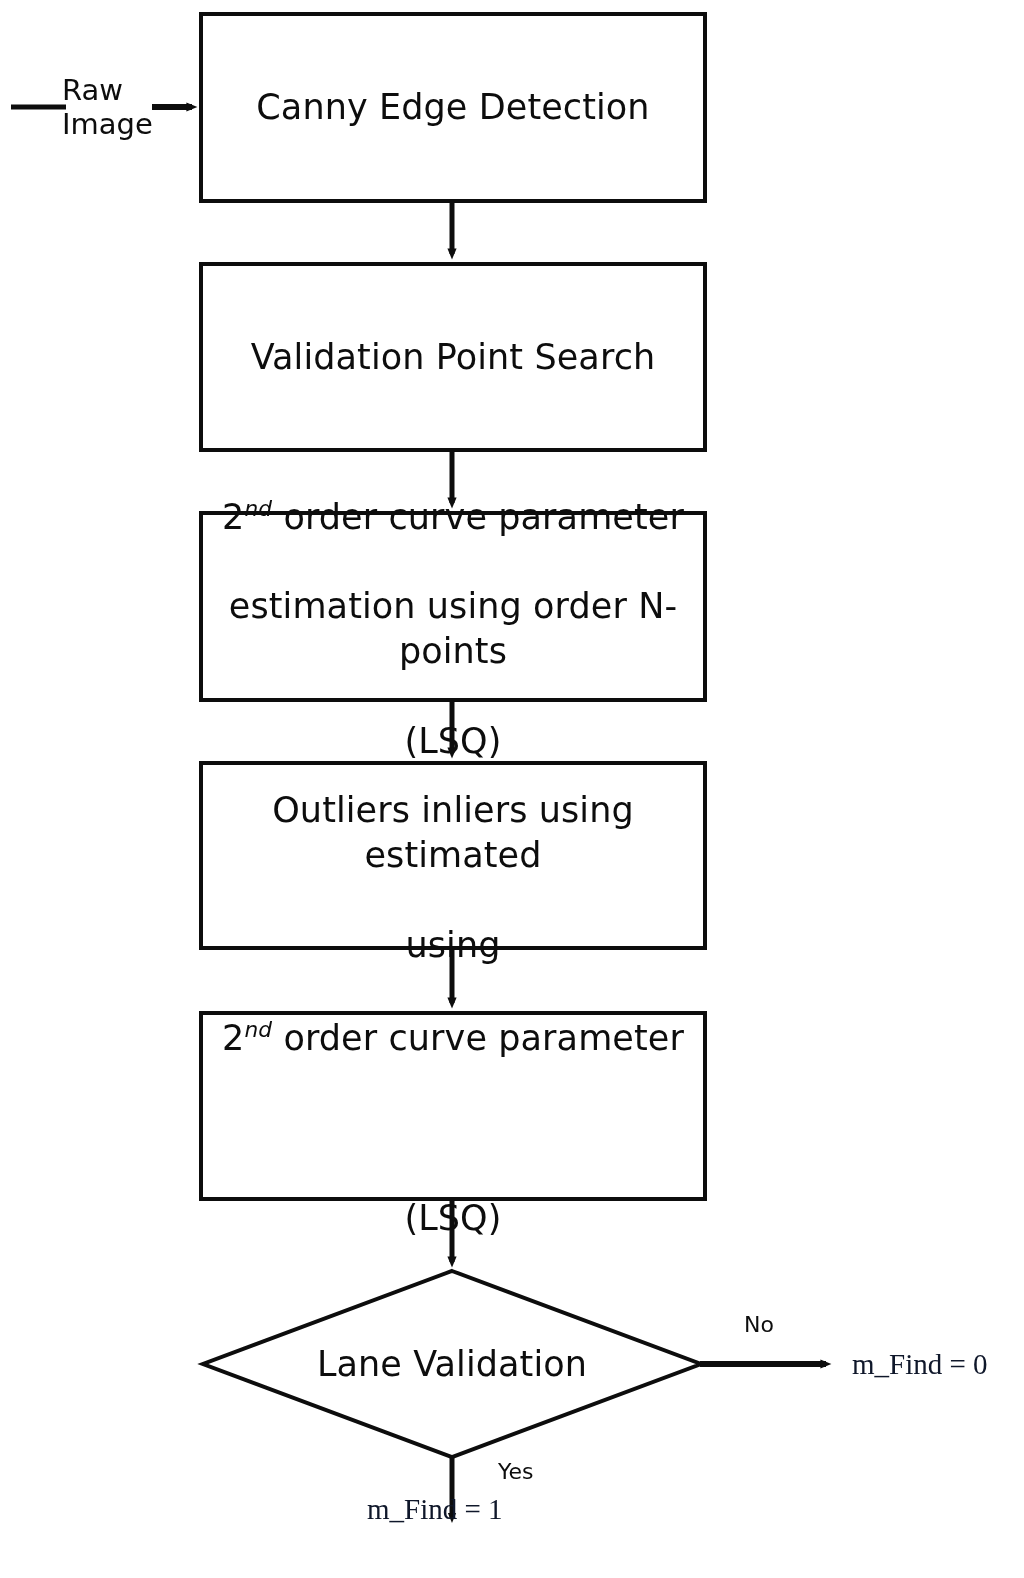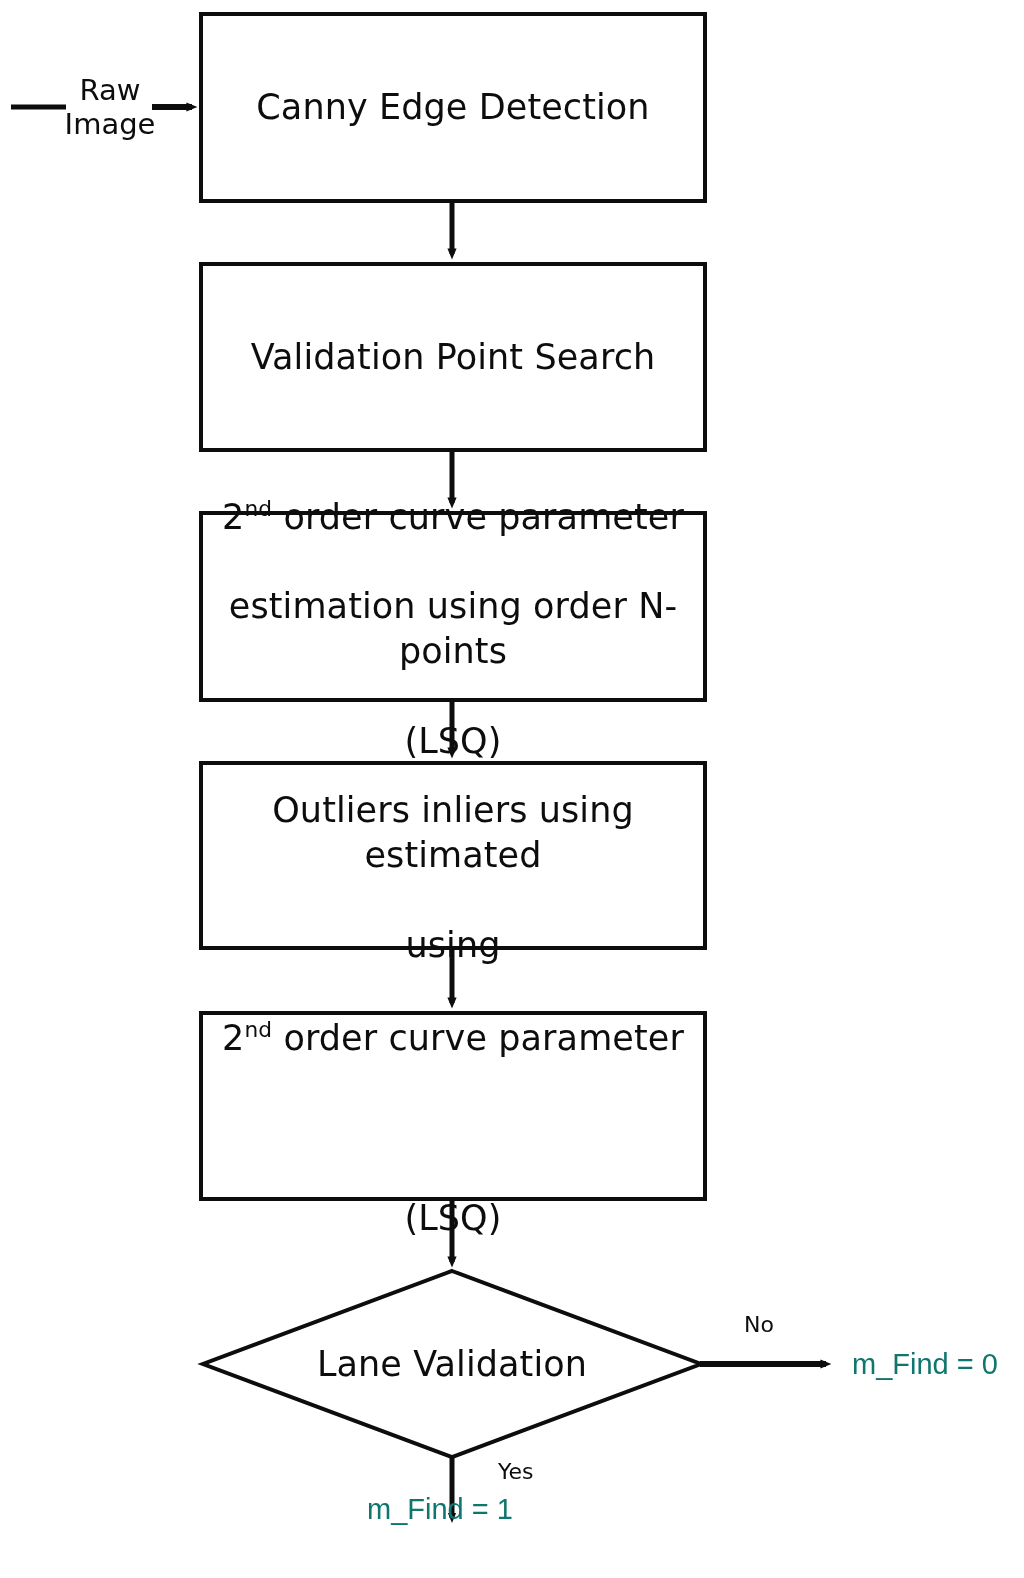--- a/index.html
+++ b/index.html
@@ -41,39 +41,39 @@
   .edge-label {
     position: absolute;
     font-family: "DejaVu Sans", "Liberation Sans", sans-serif;
     font-size: 22px;
     line-height: 1.2;
     color: #0d0d0d;
     white-space: nowrap;
   }
   .terminal-label {
     position: absolute;
-    font-family: Liberation Sans, sans-serif;
+    font-family: Liberation Serif, serif;
     font-size: 29px;
     line-height: 1.2;
-    color: #0f766e;
+    color: #0f172a;
     white-space: nowrap;
   }
   .input-label {
     position: absolute;
     font-family: "DejaVu Sans", "Liberation Sans", sans-serif;
     font-size: 29px;
     line-height: 1.18;
     color: #0d0d0d;
-    text-align: center;
     white-space: pre-line;
   }
   sup {
     font-size: 0.62em;
     vertical-align: super;
     line-height: 0;
+    font-style: italic;
   }
 </style>
 </head>
 <body>
 
 <div id="canvas">
 
   <svg id="flow-svg" viewBox="0 0 1024 1578" xmlns="http://www.w3.org/2000/svg">
     <defs>
       <marker id="arrowThick" markerWidth="12" markerHeight="12" refX="5.6" refY="5" orient="auto" markerUnits="userSpaceOnUse">

